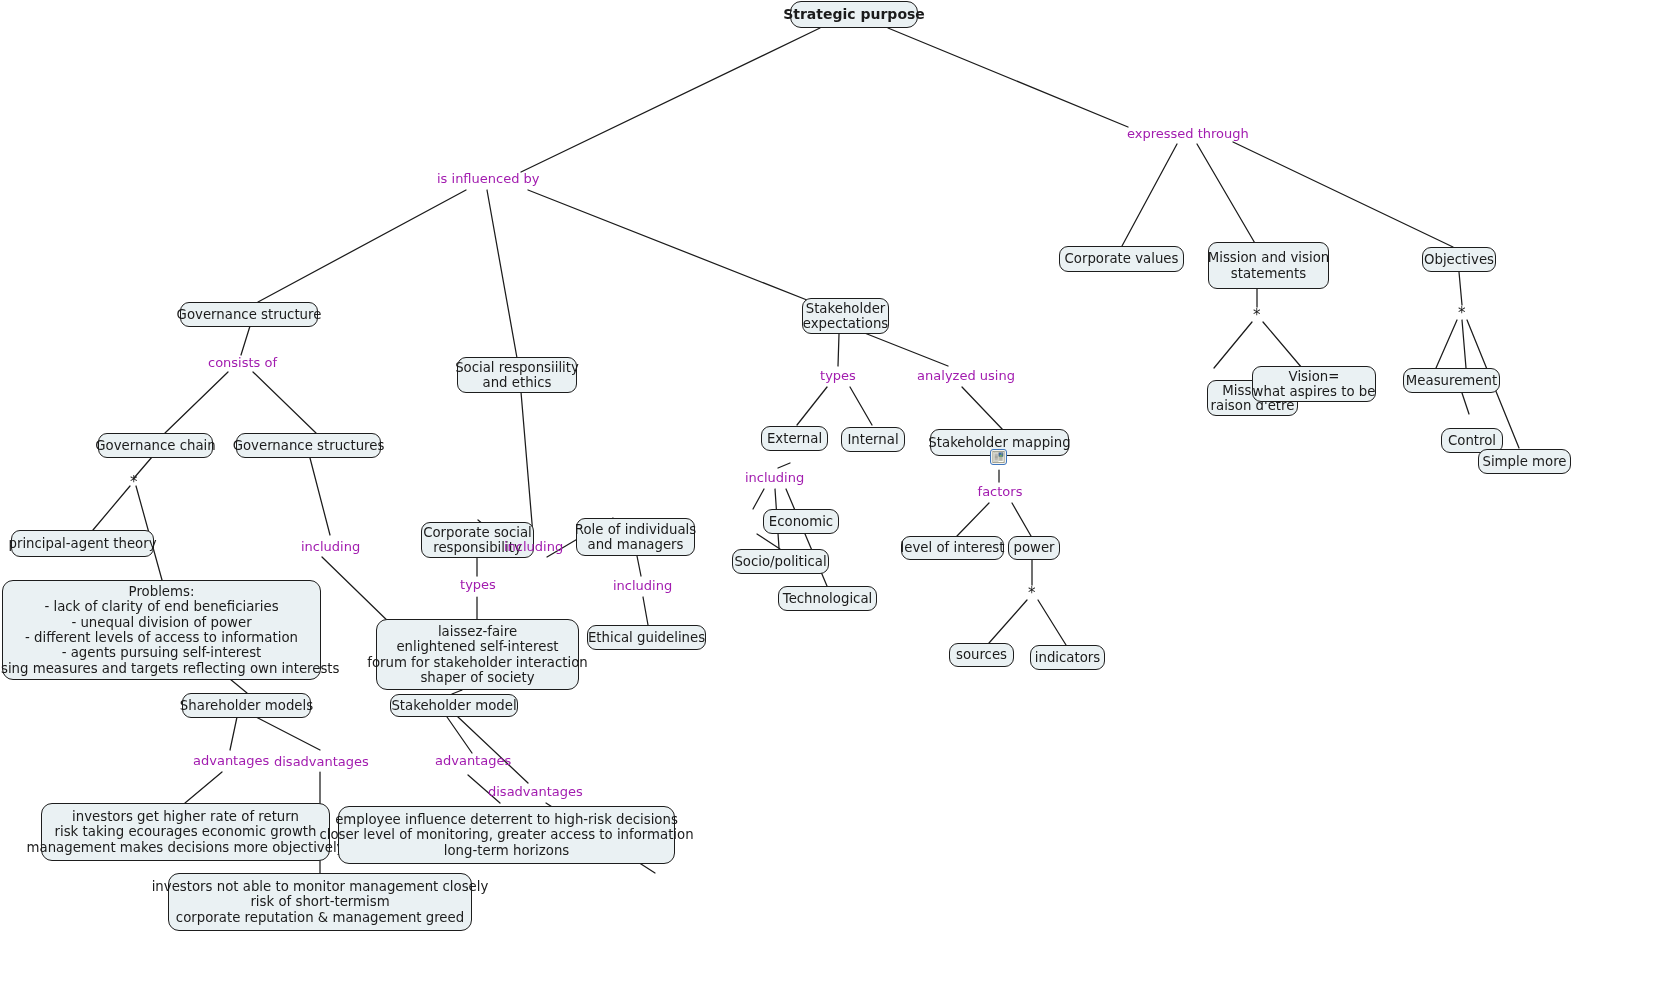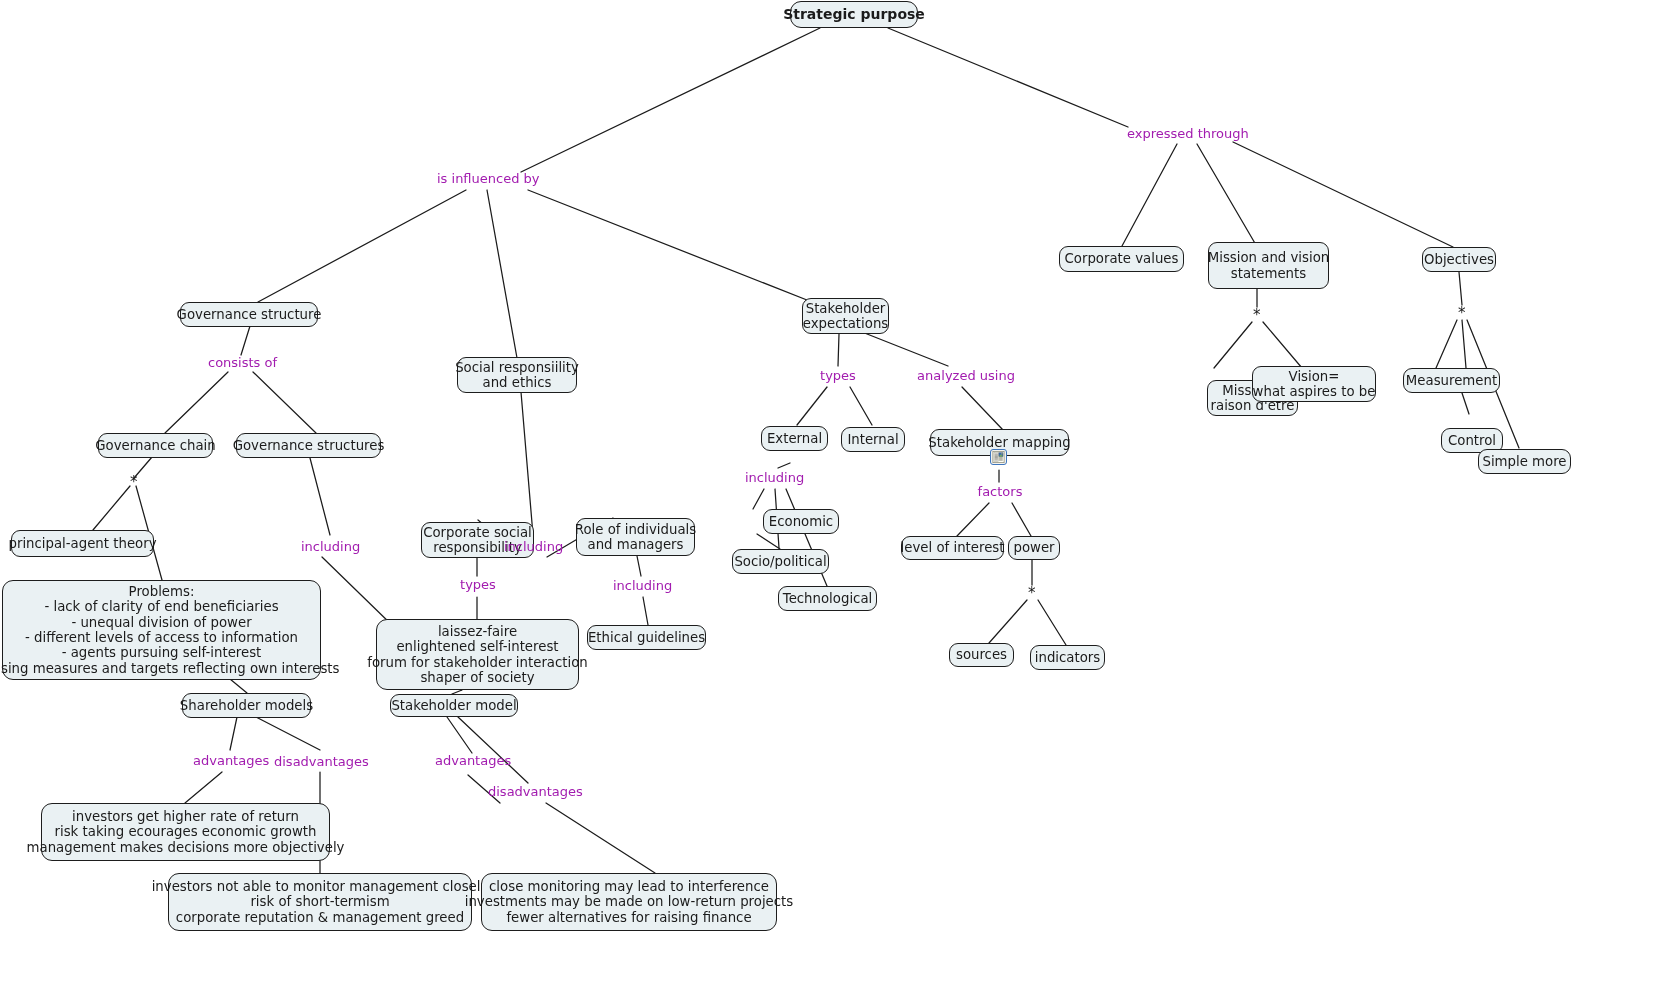--- a/index.html
+++ b/index.html
@@ -238,24 +238,24 @@
   <div class="link-label" style="left:613px; top:579px; width:58px;">including</div>
 
   <div class="node" style="left:587px; top:625px; width:119px; height:25px;">Ethical guidelines</div>
 
   <div class="node" style="left:390px; top:694px; width:128px; height:23px;">Stakeholder model</div>
 
   <div class="link-label" style="left:435px; top:754px; width:75px;">advantages</div>
 
   <div class="link-label" style="left:488px; top:785px; width:93px;">disadvantages</div>
 
-
-  <div class="node big" style="left:481px; top:873px; width:296px; height:58px;">close monitoring may lead to interference
-investments may be made on low-return projects
-fewer alternatives for raising finance</div>
+  <div class="node big" style="left:338px; top:806px; width:337px; height:58px;">employee influence deterrent to high-risk decisions
+closer level of monitoring, greater access to information
+long-term horizons</div>
+
 
   <div class="node" style="left:802px; top:298px; width:87px; height:36px;">Stakeholder
 expectations</div>
 
   <div class="link-label" style="left:819px; top:369px; width:38px;">types</div>
 
   <div class="link-label" style="left:913px; top:369px; width:106px;">analyzed using</div>
 
   <div class="node" style="left:761px; top:426px; width:67px; height:25px;">External</div>
 

